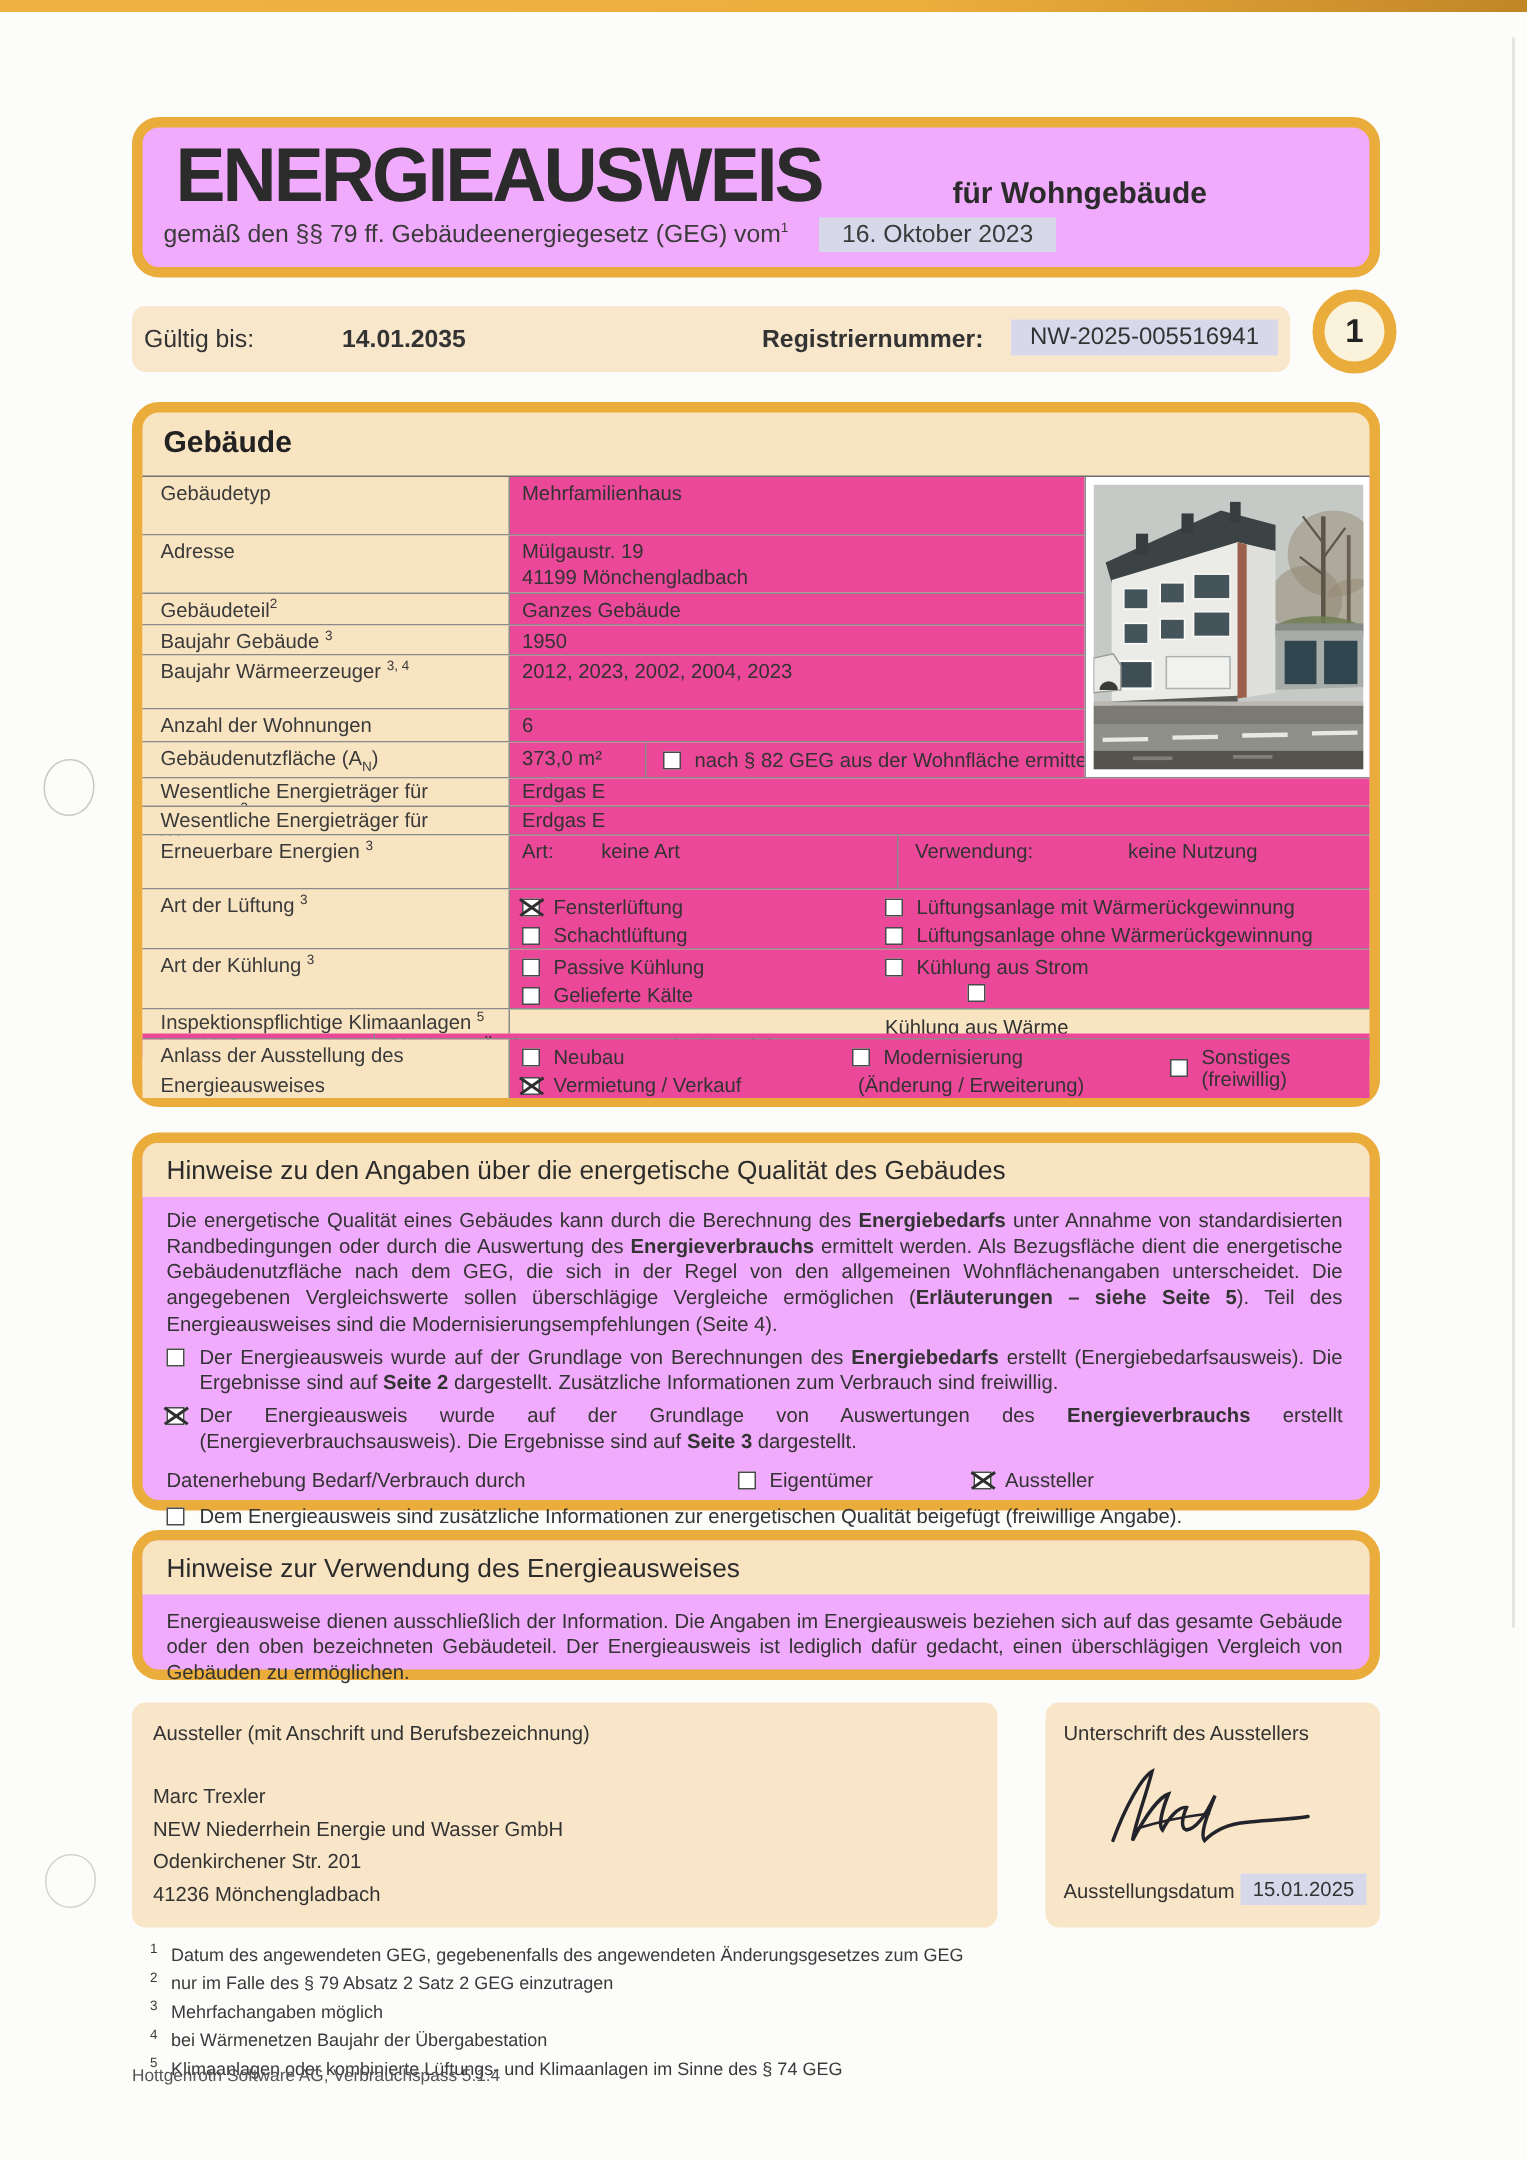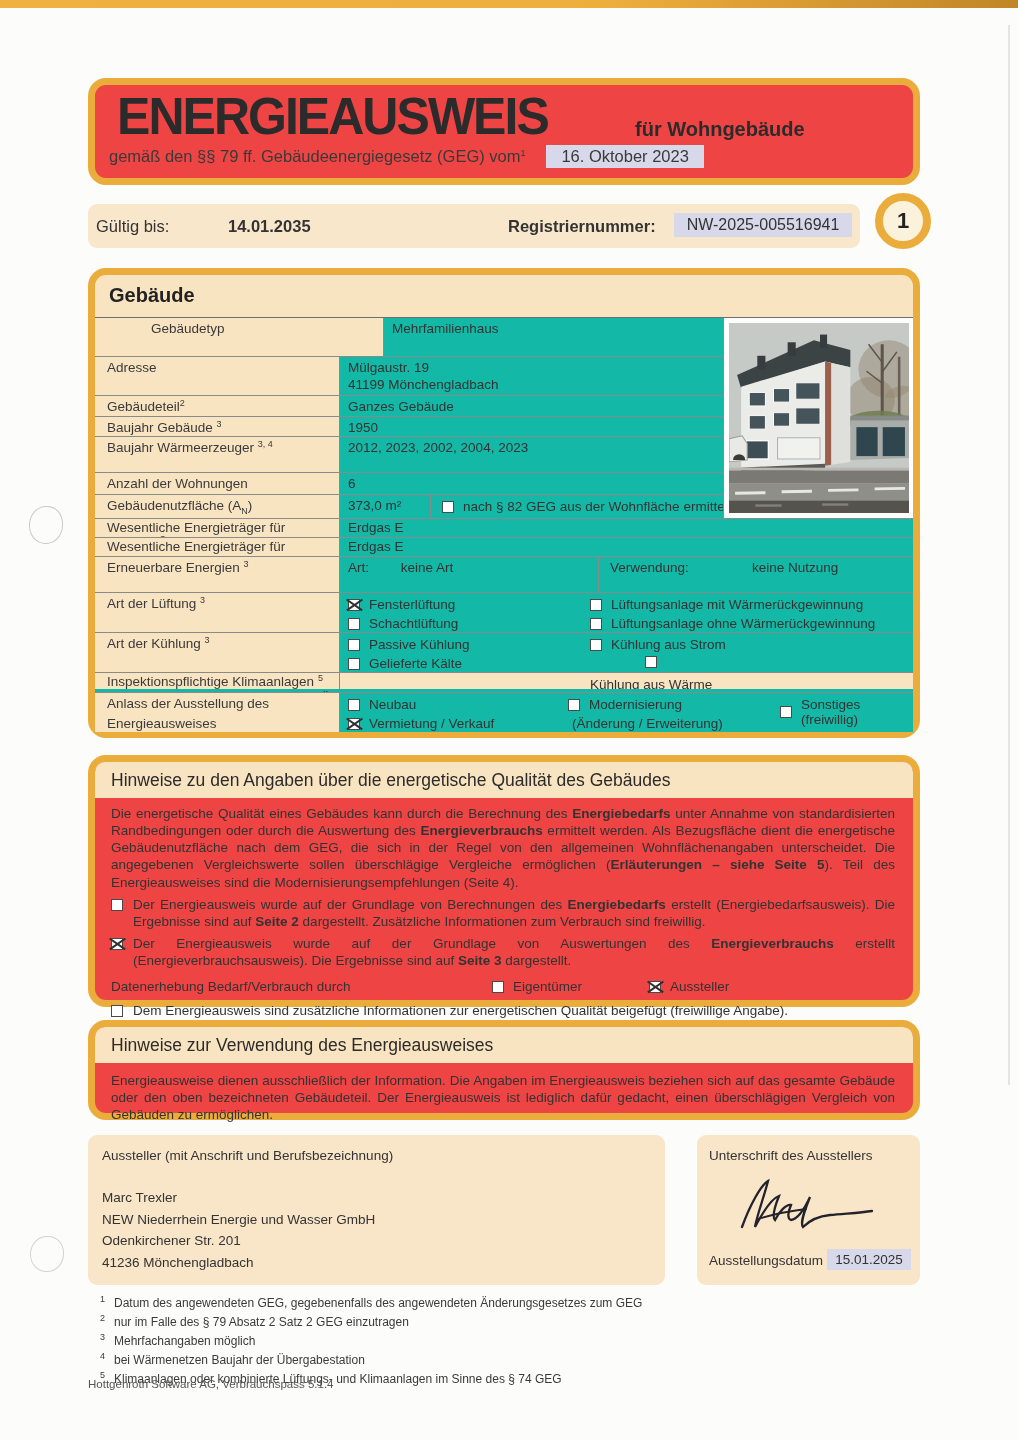--- a/index.html
+++ b/index.html
@@ -9,41 +9,41 @@
   .b { font-weight:bold; }
   sup.fn { font-size:9px; vertical-align:super; line-height:0; }
   sub.sb { font-size:9px; vertical-align:sub; line-height:0; }
 
   
   .top-strip { left:0; top:0; width:1018px; height:8px;
     background:linear-gradient(90deg,#EFB242 0%,#EDAE3C 60%,#D2952F 85%,#C08627 100%); }
   .right-shadow { right:8px; top:25px; width:2px; height:1060px; background:#DEDEDA; opacity:.8; }
 
   
-  .frame { border:7px solid #EAAC3B; border-radius:18px; background:#ef4444; }
+  .frame { border:7px solid #EAAC3B; border-radius:18px; background:#f0abfc; }
   .cream { background:#F9E4C2; }
   .softbox { background:#F9E7CC; border-radius:9px; }
   .hl { background:#D7D9EB; display:inline-block; text-align:center; }
 
   
   .hdr-title { font-size:51px; font-weight:bold; letter-spacing:-2px; color:#2B2B2B; transform:scaleX(.98); transform-origin:left; white-space:nowrap; }
   .hdr-sub { font-size:20px; font-weight:bold; color:#2B2B2B; white-space:nowrap; }
   .hdr-law { font-size:16.5px; color:#3A3A3A; white-space:nowrap; }
 
   
   .badge { width:56px; height:56px; border:8px solid #EAAC3B; border-radius:50%;
     background:#FBF2DC; display:flex; align-items:center; justify-content:center;
     font-size:22px; font-weight:bold; color:#222; }
 
   
   .gtable { left:0; right:0; top:42px; height:414px; border-top:1px solid #6f6f6f; font-size:13.5px; }
   .grow { display:flex; border-top:1px solid #8a8a8a; position:relative; }
   .grow:first-child { border-top:none; }
   .gl { width:245px; background:#F9E4C2; padding:3px 6px 0 12px; border-right:1px solid #8a8a8a; flex:none; color:#3A3A3A; }
-  .gv { flex:1; background:#14b8a6; padding:3px 6px 0 8px; position:relative; }
+  .gv { flex:1; background:#ec4899; padding:3px 6px 0 8px; position:relative; }
   .vdiv { position:absolute; top:0; bottom:0; width:1px; background:#8a8a8a; }
   .cbrow { display:flex; align-items:center; gap:9px; }
   .cb { width:12px; height:12px; border:1.5px solid #4a4a4a; background:#fff; display:inline-block; position:relative; flex:none; }
   .cb.checked::before, .cb.checked::after { content:""; position:absolute; left:-4px; top:4px; width:19px; height:1.6px; background:#2f2f2f; }
   .cb.checked::before { transform:rotate(35deg); }
   .cb.checked::after  { transform:rotate(-35deg); }
 
   .photo-cell { position:absolute; right:0; top:0; width:190px; height:200px; background:#fff; border-left:1px solid #8a8a8a; z-index:5; padding:5px; }
 
   
@@ -80,21 +80,21 @@
   <span class="abs b" style="left:420px; top:13px;">Registriernummer:</span>
   <span class="abs hl" style="left:586px; top:9px; width:178px; padding:3px 0; font-size:16px;">NW-2025-005516941</span>
 </div>
 <div class="abs badge" style="left:875px; top:193px;">1</div>
 
 <div class="abs frame cream" style="left:88px; top:268px; width:832px; height:470px;">
   <div class="abs b" style="left:14px; top:9px; font-size:20px; color:#222;">Gebäude</div>
 
   <div class="abs gtable">
 
-    <div class="grow" style="height:38px;padding-left:44px;">
+    <div class="grow" style="height:38px;">
       <div class="gl">Gebäudetyp</div>
       <div class="gv" style="padding-right:196px;"><span>Mehrfamilienhaus</span></div>
     </div>
 
     <div class="grow" style="height:39px;">
       <div class="gl">Adresse</div>
       <div class="gv" style="padding-right:196px;">
         <div>Mülgaustr. 19</div>
         <div style="margin-top:2px;">41199 Mönchengladbach</div>
       </div>

